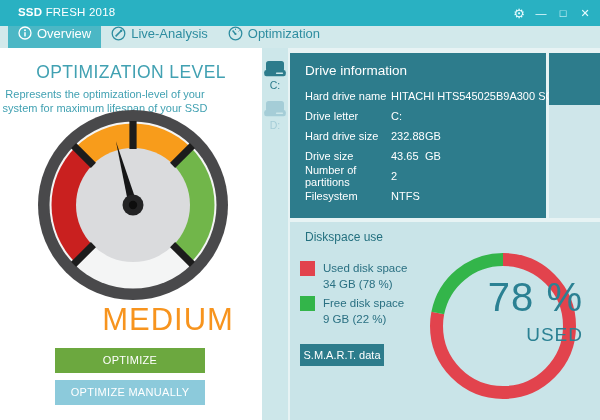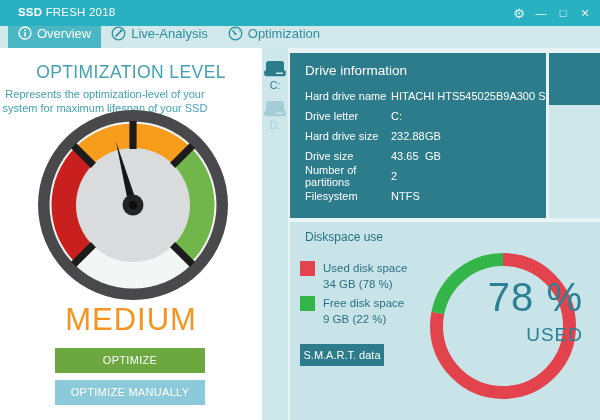--- a/index.html
+++ b/index.html
@@ -24,21 +24,21 @@
   .tab.active{background:#4bb7c5;color:#ffffff;}
   .tab svg{display:block;}
   
   .left-panel{position:absolute;left:0;top:48px;width:262px;height:372px;background:#ffffff;}
   .opt-title{position:absolute;left:0;top:14px;width:262px;text-align:center;
     color:#41a1b2;font-size:17.5px;letter-spacing:.4px;}
   .opt-sub{position:absolute;left:0;top:39px;width:210px;text-align:center;
     color:#41a1b2;font-size:11px;line-height:14px;}
   .gauge-wrap{position:absolute;left:38px;top:62px;width:190px;height:190px;}
   .level-label{position:absolute;left:0;top:254px;width:262px;text-align:center;
-    color:#f7941e;font-size:31px;letter-spacing:1px;}
+    color:#f7941e;font-size:31px;letter-spacing:1px;padding-left:37px;}
   .opt-btn{position:absolute;left:55px;width:150px;height:25px;border:none;
     color:#ffffff;font-size:11px;letter-spacing:.3px;text-align:center;line-height:25px;
     font-family:inherit;cursor:pointer;padding:0;}
   .opt-btn.auto{top:300px;background:#6ca83f;}
   .opt-btn.manual{top:332px;background:#8ccadb;}
   
   .drive-strip{position:absolute;left:262px;top:48px;width:26px;height:372px;background:#cde7ea;}
   .drive-item{position:absolute;left:0;width:26px;text-align:center;cursor:pointer;}
   .drive-item svg{display:block;margin:0 auto;}
   .drive-item .drive-letter{font-size:10.5px;margin-top:1px;display:block;}

